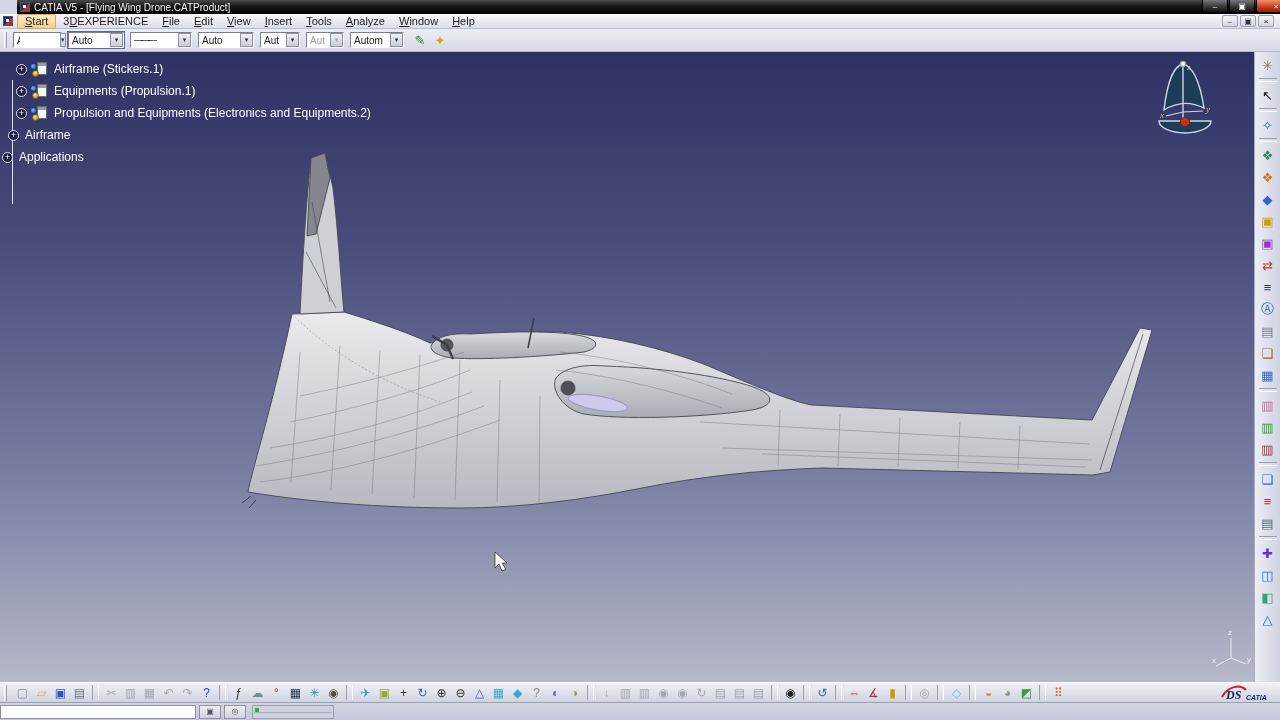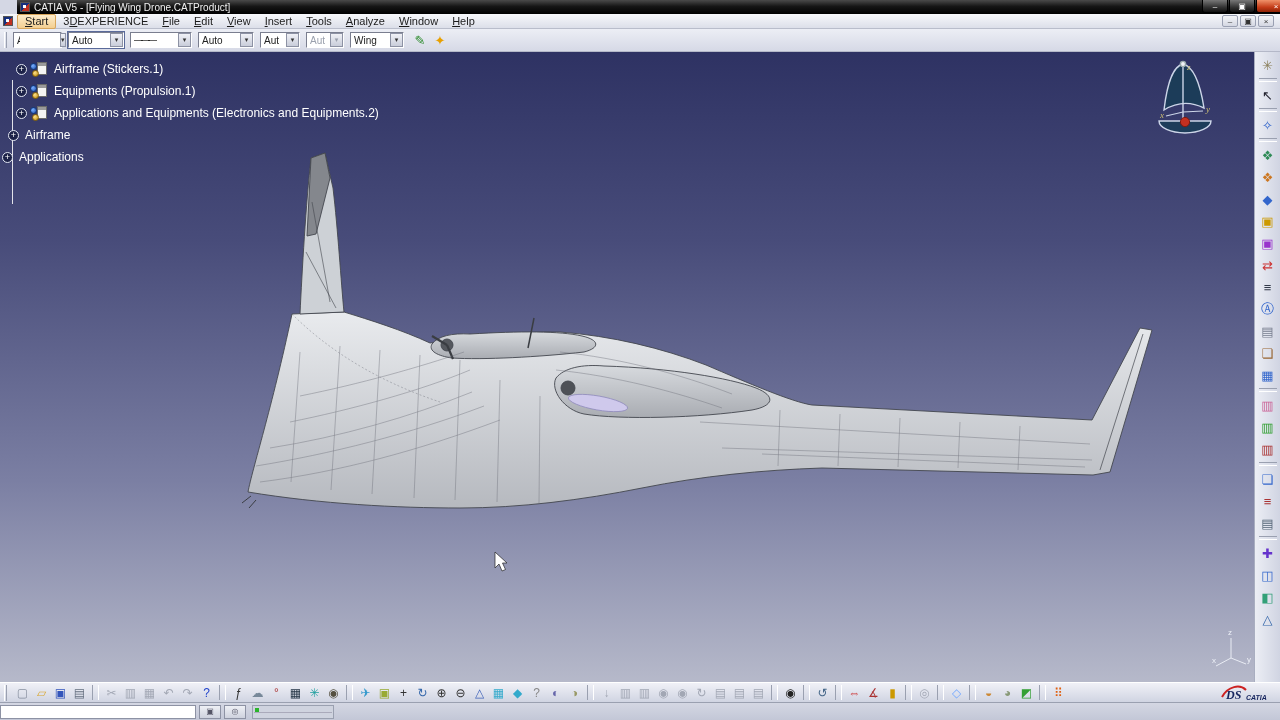--- a/index.html
+++ b/index.html
@@ -174,21 +174,21 @@
         </div>
         <div class="dd" style="width: 40px;">
           <span class="dd-val">Aut</span>
           <span class="dd-btn">▾</span>
         </div>
         <div class="dd disabled" style="width: 38px;">
           <span class="dd-val">Aut</span>
           <span class="dd-btn">▾</span>
         </div>
         <div class="dd" style="width: 54px;">
-          <span class="dd-val">Wing</span>
+          <span class="dd-val">Autom</span>
           <span class="dd-btn">▾</span>
         </div>
       </div>
     <div class="gt-icon" style="color:#2a8a2a;">✎</div>
     <div class="gt-icon" style="color:#e8a000;">✦</div>
   </div>
 
   <div class="viewport">
 
     <svg width="1254" height="630" viewBox="0 0 1254 630">
@@ -301,21 +301,21 @@
             </span>
             <span class="label">Equipments (Propulsion.1)</span>
           </div>
           <div class="tree-row" style="padding-left: 16px;">
             <span class="expander">+</span>
             <span class="prod-icon">
               <span class="pg"></span>
               <span class="gb"></span>
               <span class="gy"></span>
             </span>
-            <span class="label">Applications and Equipments (Electronics and Equipments.2)</span>
+            <span class="label">Propulsion and Equipments (Electronics and Equipments.2)</span>
           </div>
           <div class="tree-row no-icon" style="padding-left: 8px;">
             <span class="expander">+</span>
 
             <span class="label">Airframe</span>
           </div>
           <div class="tree-row no-icon" style="padding-left: 2px;">
             <span class="expander">+</span>
 
             <span class="label">Applications</span>

